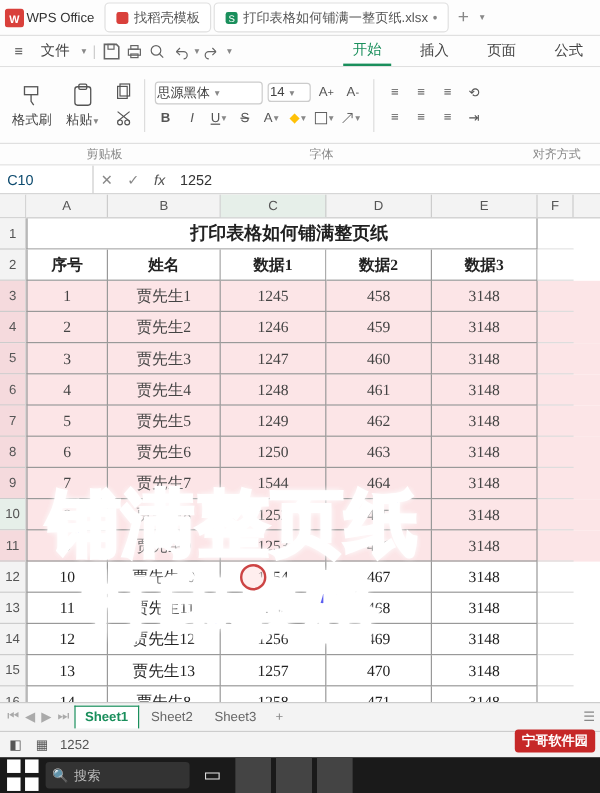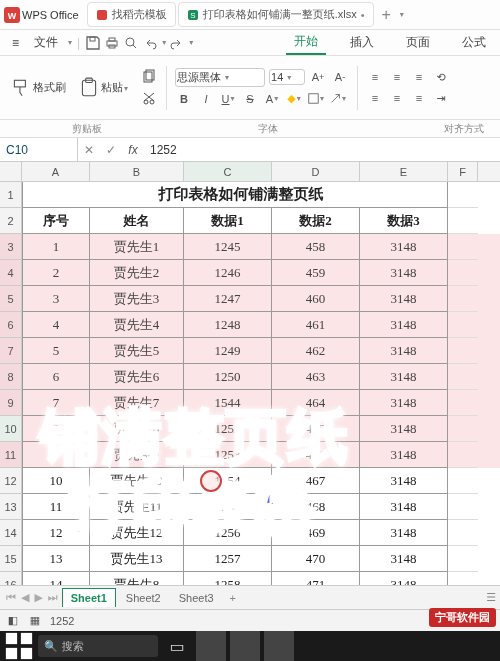--- a/index.html
+++ b/index.html
@@ -24,21 +24,21 @@
   .menubar .sep { color:#ccc; margin:0 2px;}
   .menubar .ico { width:16px;height:16px;display:inline-flex;align-items:center;justify-content:center;color:#666;}
   .chev { font-size:8px; color:#888; margin-left:1px;}
   .menu-right { display:flex; align-items:center; gap:16px;}
   .menu-right .tabitem { padding:3px 8px; }
   .menu-right .tabitem.active { color:#1a8f5c; border-bottom:2px solid #1a8f5c; font-weight:500;}
 
   
   .ribbon { height: 64px; background:#fdfdfd; border-bottom:1px solid #e0e0e0; display:flex; align-items:center; padding:2px 6px; gap:4px; font-size:11px; color:#444;}
   .rgroup { display:flex; flex-direction:column; align-items:center; gap:2px; padding:2px 4px;}
-  .rgroup .big { display:flex; flex-direction:row; align-items:center; gap:1px; }
+  .rgroup .big { display:flex; flex-direction:column; align-items:center; gap:1px; }
   .rgroup .big .ic { width:22px;height:22px;display:flex;align-items:center;justify-content:center;}
   .hgroup { display:flex; flex-direction:column; gap:3px; }
   .hgroup .row { display:flex; align-items:center; gap:4px; }
   .ric { width:18px;height:18px;display:inline-flex;align-items:center;justify-content:center;border:1px solid transparent;color:#555;}
   .sel { border:1px solid #ccc; border-radius:3px; padding:1px 1px; display:flex;align-items:center; gap:3px; background:#fff; }
   .ribbon-lbls { height:18px; background:#fdfdfd; border-bottom:1px solid #ddd; display:flex; font-size:10px; color:#888; padding:0 6px; align-items:center;}
   .ribbon-lbls .lbl1 {width:96px; text-align:right;}
   .ribbon-lbls .lbl2 {flex:1; text-align:center;}
   .ribbon-lbls .lbl3 {width:60px; text-align:center;}
 

